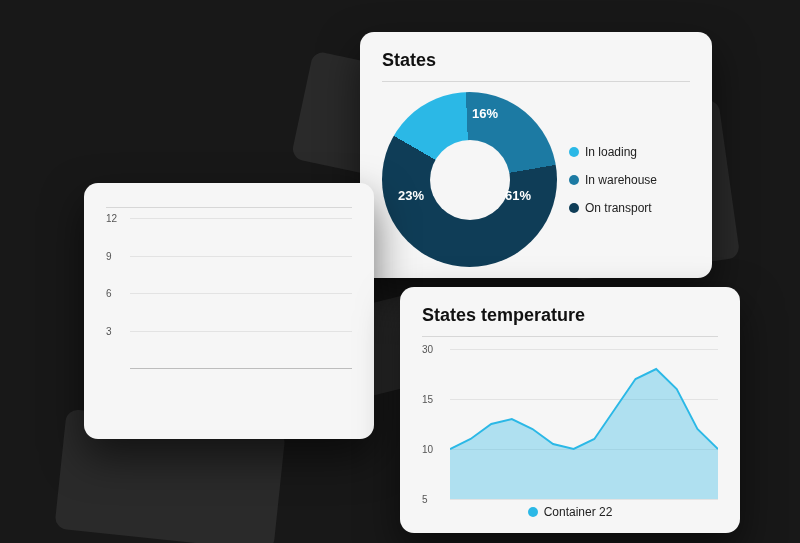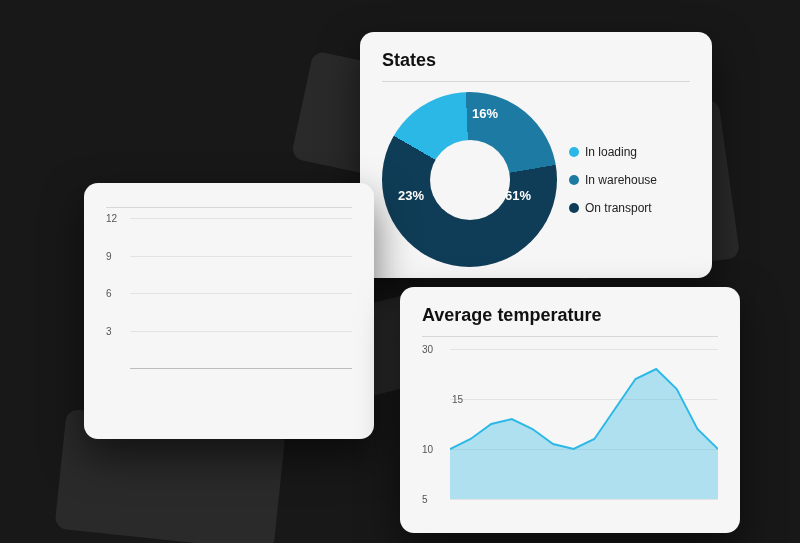--- a/index.html
+++ b/index.html
@@ -97,31 +97,37 @@
           <div class="barcol">
             <div class="seg" style="height: 20.8333%; background: rgb(15, 61, 87);"></div>
             <div class="seg" style="height: 25%; background: rgb(28, 122, 163);"></div>
             <div class="seg" style="height: 33.3333%; background: rgb(43, 184, 230);"></div>
           </div>
         </div>
       </div>
   </div>
 
   <div class="card" style="left:400px;top:287px;width:340px;height:246px">
-    <h3>Average temperature</h3>
+    <h3>States temperature</h3>
     <hr class="rule">
     <div class="temp-area" id="temp-area">
         <div class="grid" style="top: 100%;"></div>
         <div class="ytick" style="left: -28px; bottom: 0%;">5</div>
         <div class="grid" style="top: 66.6667%;"></div>
         <div class="ytick" style="left: -28px; bottom: 33.3333%; margin-top: 29px;">10</div>
         <div class="grid" style="top: 33.3333%;"></div>
-        <div class="ytick" style="left: -28px; bottom: 66.6667%; margin-left: 30px;">15</div>
+        <div class="ytick" style="left: -28px; bottom: 66.6667%;">15</div>
         <div class="grid" style="top: 0%;"></div>
         <div class="ytick" style="left: -28px; bottom: 100%;">30</div>
         <svg class="temp-svg" viewBox="0 0 280 150" preserveAspectRatio="none">
     <path d="M0.0,100.0 L21.5,90.0 L43.1,75.0 L64.6,70.0 L86.2,80.0 L107.7,95.0 L129.2,100.0 L150.8,90.0 L172.3,60.0 L193.8,30.0 L215.4,20.0 L236.9,40.0 L258.5,80.0 L280.0,100.0 L280,150 L0,150 Z" fill="#2bb8e6" fill-opacity="0.35"></path>
     <path d="M0.0,100.0 L21.5,90.0 L43.1,75.0 L64.6,70.0 L86.2,80.0 L107.7,95.0 L129.2,100.0 L150.8,90.0 L172.3,60.0 L193.8,30.0 L215.4,20.0 L236.9,40.0 L258.5,80.0 L280.0,100.0" fill="none" stroke="#2bb8e6" stroke-width="2"></path>
   </svg>
       </div>
+    <div class="legend">
+      <div class="lg-item">
+        <span class="dot" id="dot-t0" style="background: rgb(43, 184, 230);"></span>
+        <span>Container 22</span>
+      </div>
+    </div>
   </div>
 
 </div>
 
 </body></html>

